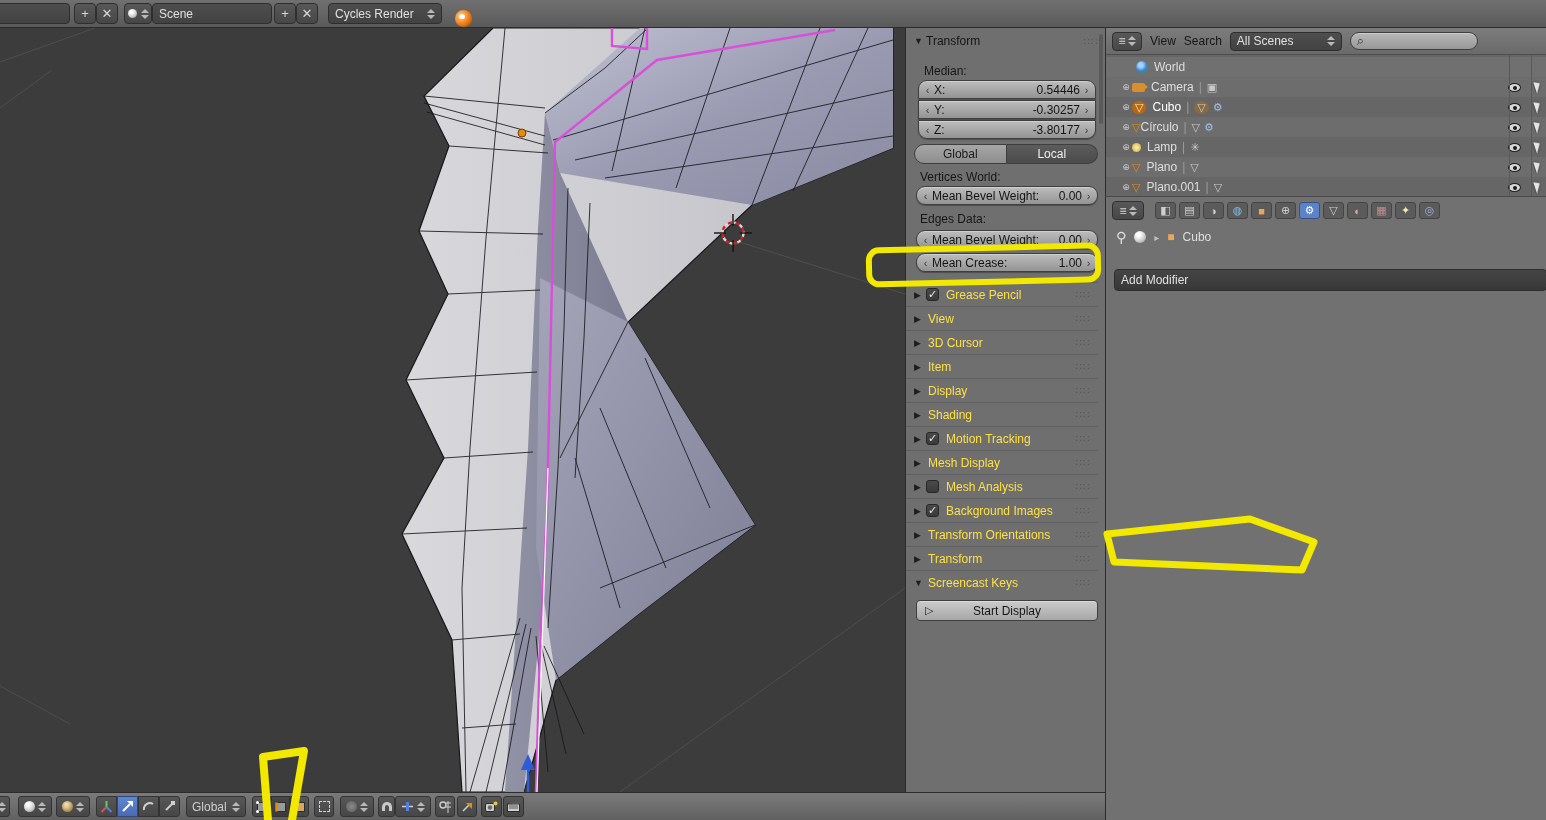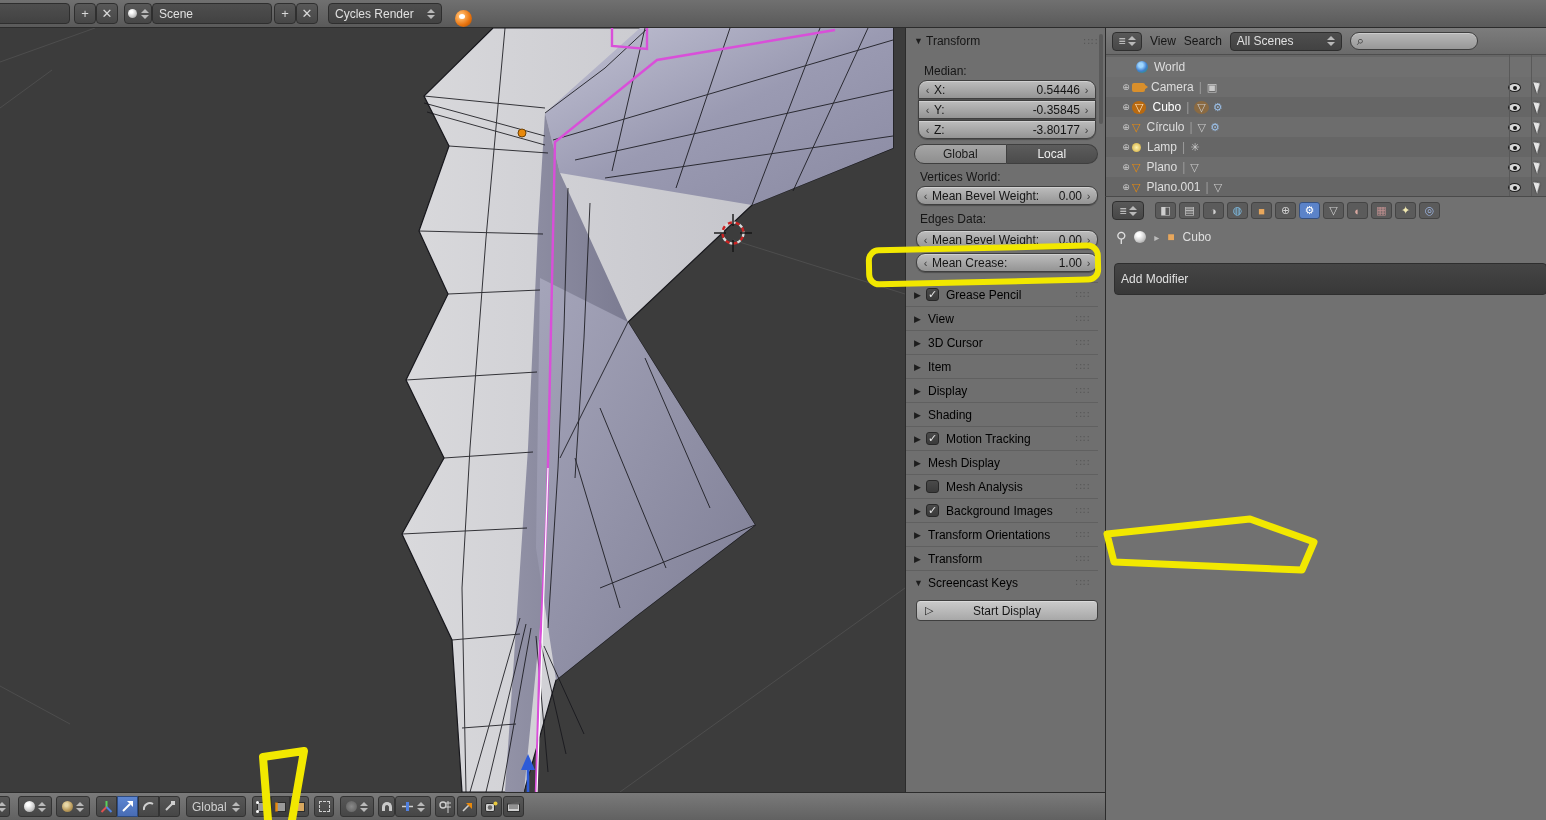--- a/index.html
+++ b/index.html
@@ -58,21 +58,21 @@
   #npanel { left:905px; top:28px; width:200px; height:764px; background:#6f6f6f;
             border-left:1px solid #2b2b2b; overflow:hidden; }
   #toolbar { left:0; top:792px; width:1105px; height:28px;
     background:linear-gradient(#7a7a7a,#616161); border-top:1px solid #2c2c2c; }
 
   
   .np-label { color:#161616; }
   .np-row { position:absolute; left:0; width:192px; height:24px; display:flex; align-items:center;
             padding-left:8px; border-top:1px solid #606060; }
   .np-row .dots { position:absolute; right:8px; }
-  .np-row .lbl { color:#000000; margin-left:2px; }
+  .np-row .lbl { color:#fde047; margin-left:2px; }
   .np-row .cb { width:13px; height:13px; margin-right:5px; }
 
   
   #outliner { left:1105px; top:28px; width:441px; height:168px; background:#666666;
               border-left:1px solid #2b2b2b; overflow:hidden; }
   #outliner-header { position:absolute; left:0; top:0; width:441px; height:27px;
     background:linear-gradient(#7c7c7c,#6a6a6a); border-bottom:1px solid #4e4e4e;
     display:flex; align-items:center; gap:8px; padding-left:6px; }
   .o-row { position:absolute; left:0; width:441px; height:20px; display:flex; align-items:center;
            color:#dedede; }
@@ -258,21 +258,21 @@
 
     <div class="slider abs" style="left:12px;top:52px;width:178px;height:19px;border-radius:9px 9px 0 0;">
       <span class="sl-a">‹</span>
       <span class="sl-l">X:</span>
       <span class="sl-v">0.54446</span>
       <span class="sl-a">›</span>
     </div>
     <div class="slider abs" style="left:12px;top:72px;width:178px;height:19px;border-radius:0;">
       <span class="sl-a">‹</span>
       <span class="sl-l">Y:</span>
-      <span class="sl-v">-0.35845</span>
+      <span class="sl-v">-0.30257</span>
       <span class="sl-a">›</span>
     </div>
     <div class="slider abs" style="left:12px;top:92px;width:178px;height:19px;border-radius:0 0 9px 9px;">
       <span class="sl-a">‹</span>
       <span class="sl-l">Z:</span>
       <span class="sl-v">-3.80177</span>
       <span class="sl-a">›</span>
     </div>
 
     <div class="abs" style="left:8px;top:116px;width:184px;height:20px;display:flex;">
@@ -420,21 +420,21 @@
       <span style="margin-left:6px;color:#fff;">Cubo</span>
       <span class="o-sep">|</span>
       <span class="oi-mesh-dim" style="background:#8a6a42;border-radius:50%;padding:0 3px;">▽</span>
       <span class="o-wrench">⚙</span>
       <span style="position:absolute;right:26px;" class="eye"></span>
       <span style="position:absolute;right:6px;" class="cursor-tri"></span>
     </div>
     <div class="o-row alt" style="top:89px;">
       <span class="o-exp" style="margin-left:14px;">⊕</span>
       <span class="oi-mesh">▽</span>
-      <span style="margin-left:6px;">Círculo</span>
+      <span style="">Círculo</span>
       <span class="o-sep">|</span>
       <span class="oi-mesh-dim">▽</span>
       <span class="o-wrench">⚙</span>
       <span style="position:absolute;right:26px;" class="eye"></span>
       <span style="position:absolute;right:6px;" class="cursor-tri"></span>
     </div>
     <div class="o-row" style="top:109px;">
       <span class="o-exp" style="margin-left:14px;">⊕</span>
       <span class="oi-lamp"></span>
       <span style="margin-left:6px;">Lamp</span>
@@ -514,21 +514,21 @@
     </div>
 
     <div class="abs" style="left:10px;top:32px;display:flex;align-items:center;gap:8px;color:#dedede;">
       <span style="font-size:14px;color:#e0e0e0;">⚲</span>
       <span class="sphere" style="width:12px;height:12px;"></span>
       <span style="color:#bcbcbc;font-size:10px;">▸</span>
       <span style="color:#e8a75c;">■</span>
       <span>Cubo</span>
     </div>
 
-    <div class="field-dark abs" style="left:8px;top:66px;width:433px;height:32px;border-radius:4px;background:linear-gradient(#454545,#383838);">
+    <div class="field-dark abs" style="left:8px;top:72px;width:433px;height:22px;border-radius:4px;background:linear-gradient(#454545,#383838);">
       <span>Add Modifier</span>
     </div>
 
   </div>
 
   <div id="toolbar" class="abs">
     <div class="tbtn" style="left:-6px;width:16px;">
       <span class="stepper" style="margin-left:0;">
           <i class="u"></i>
           <i class="d"></i>

